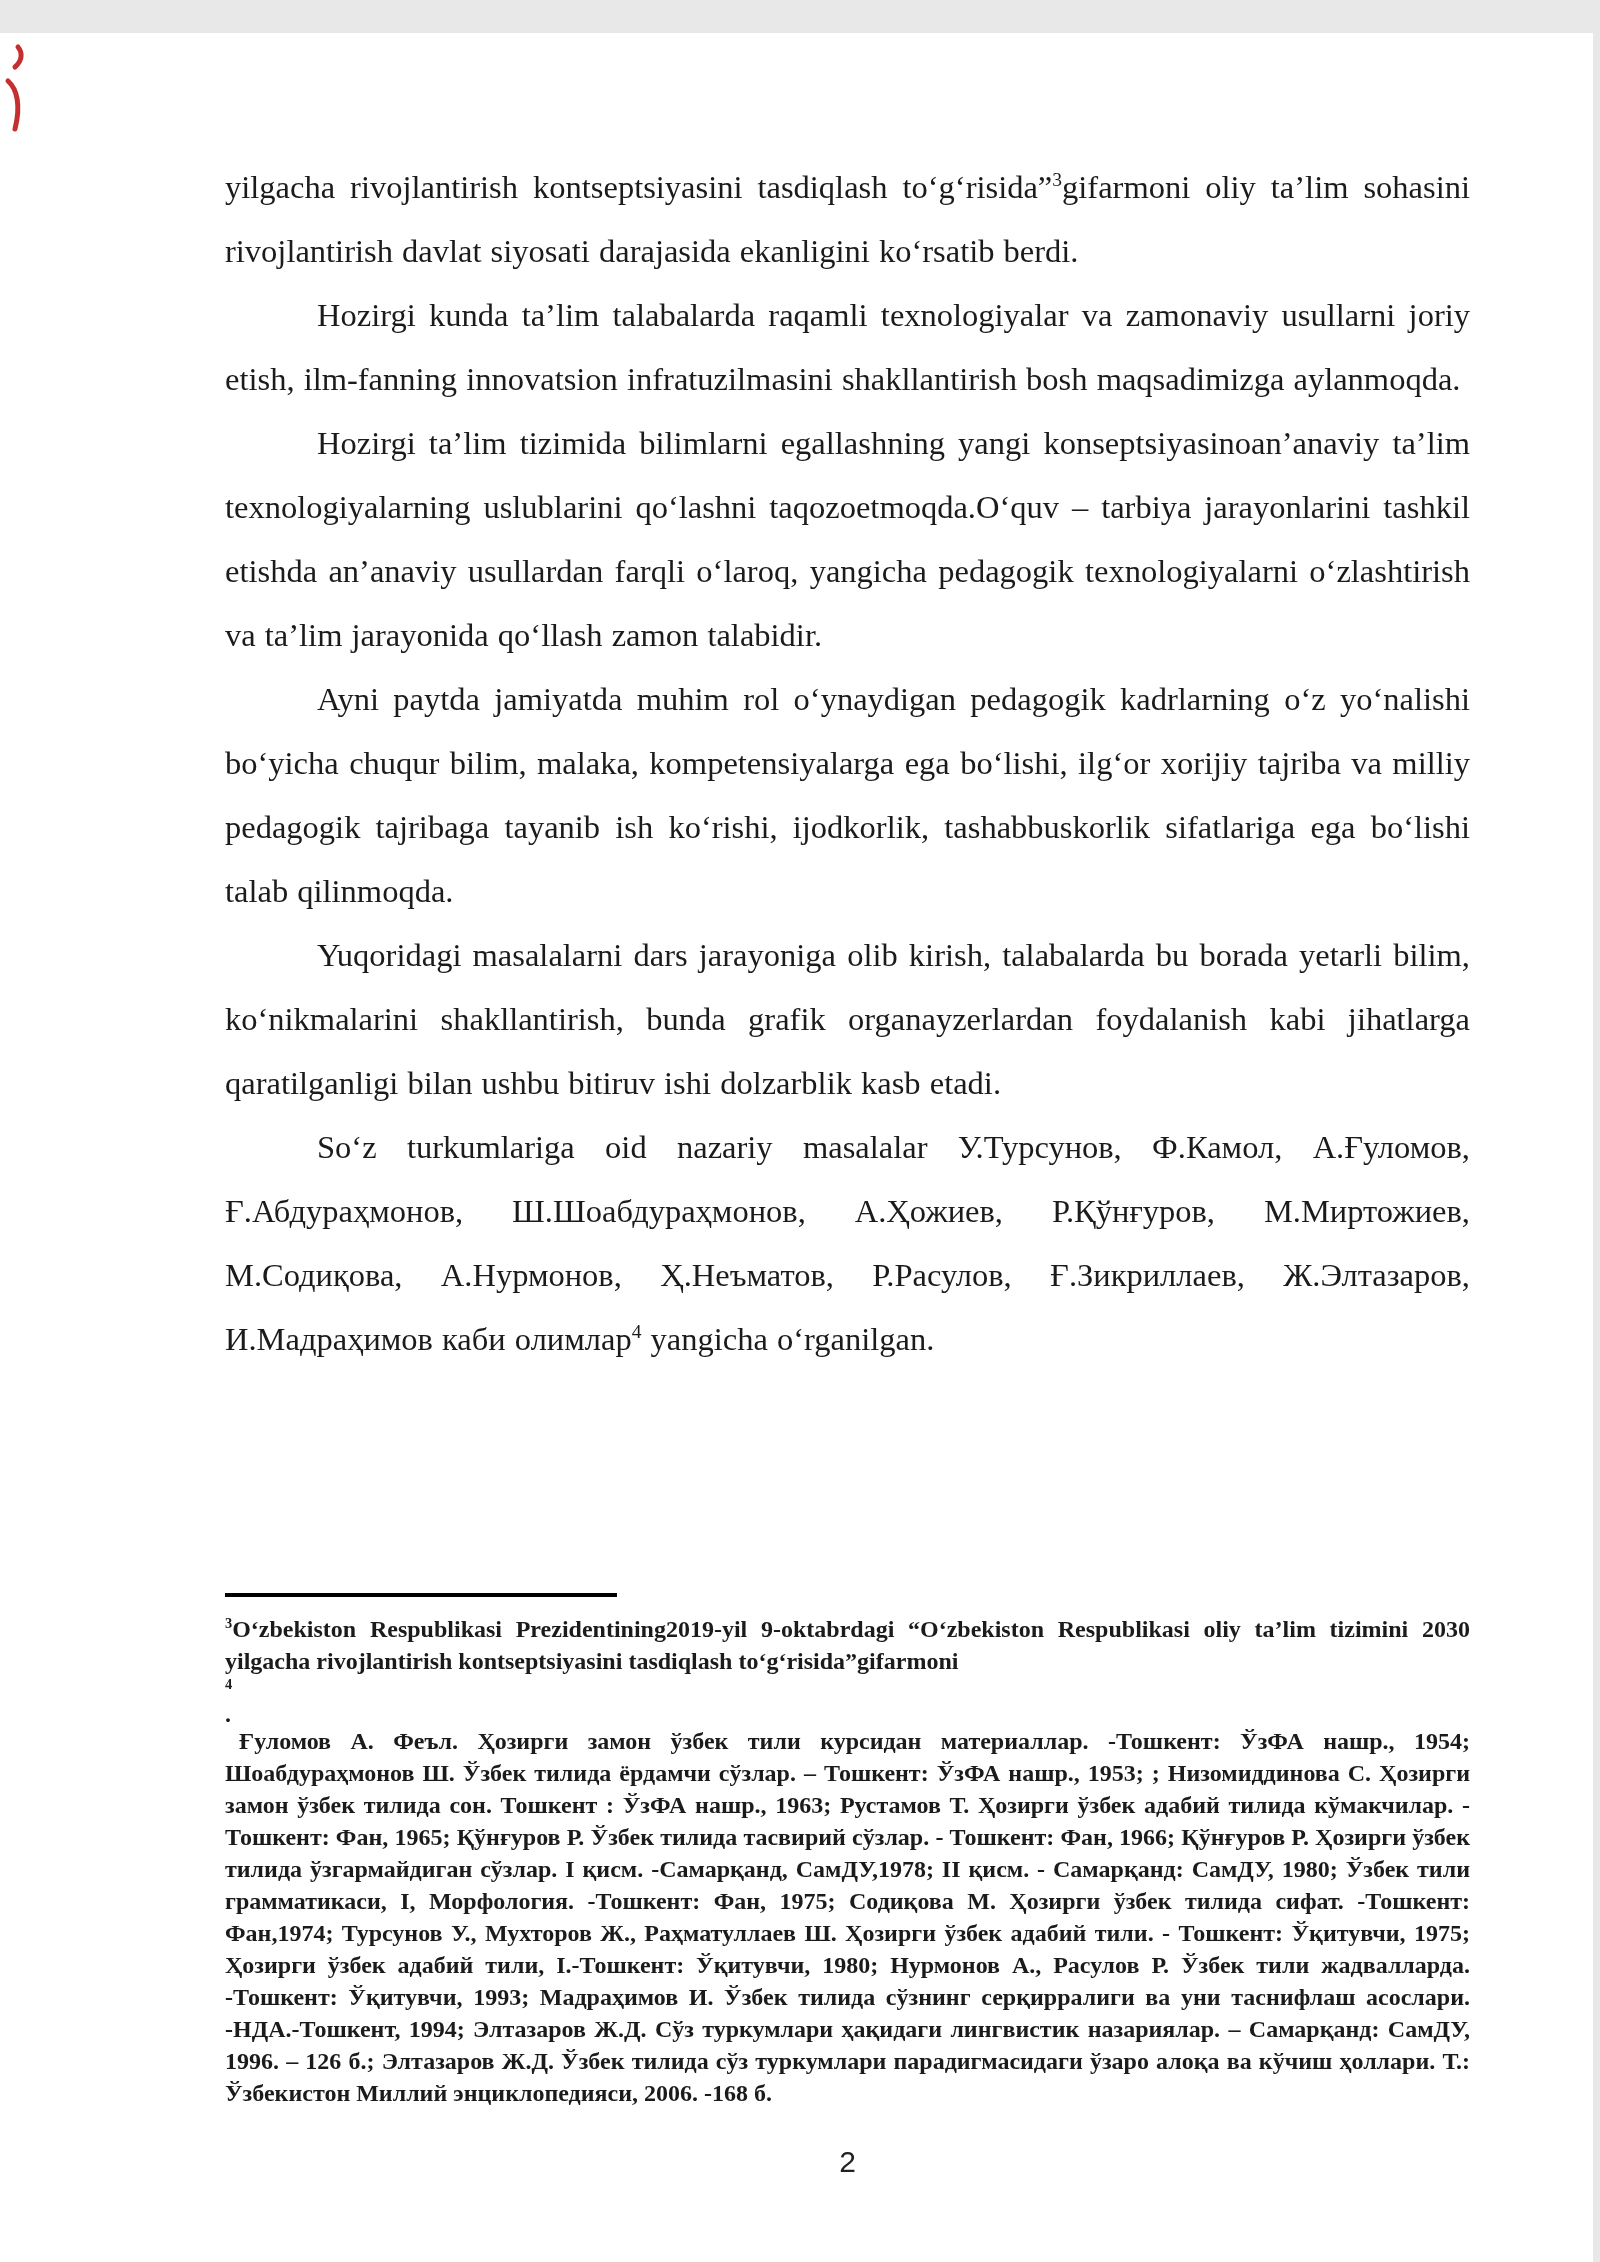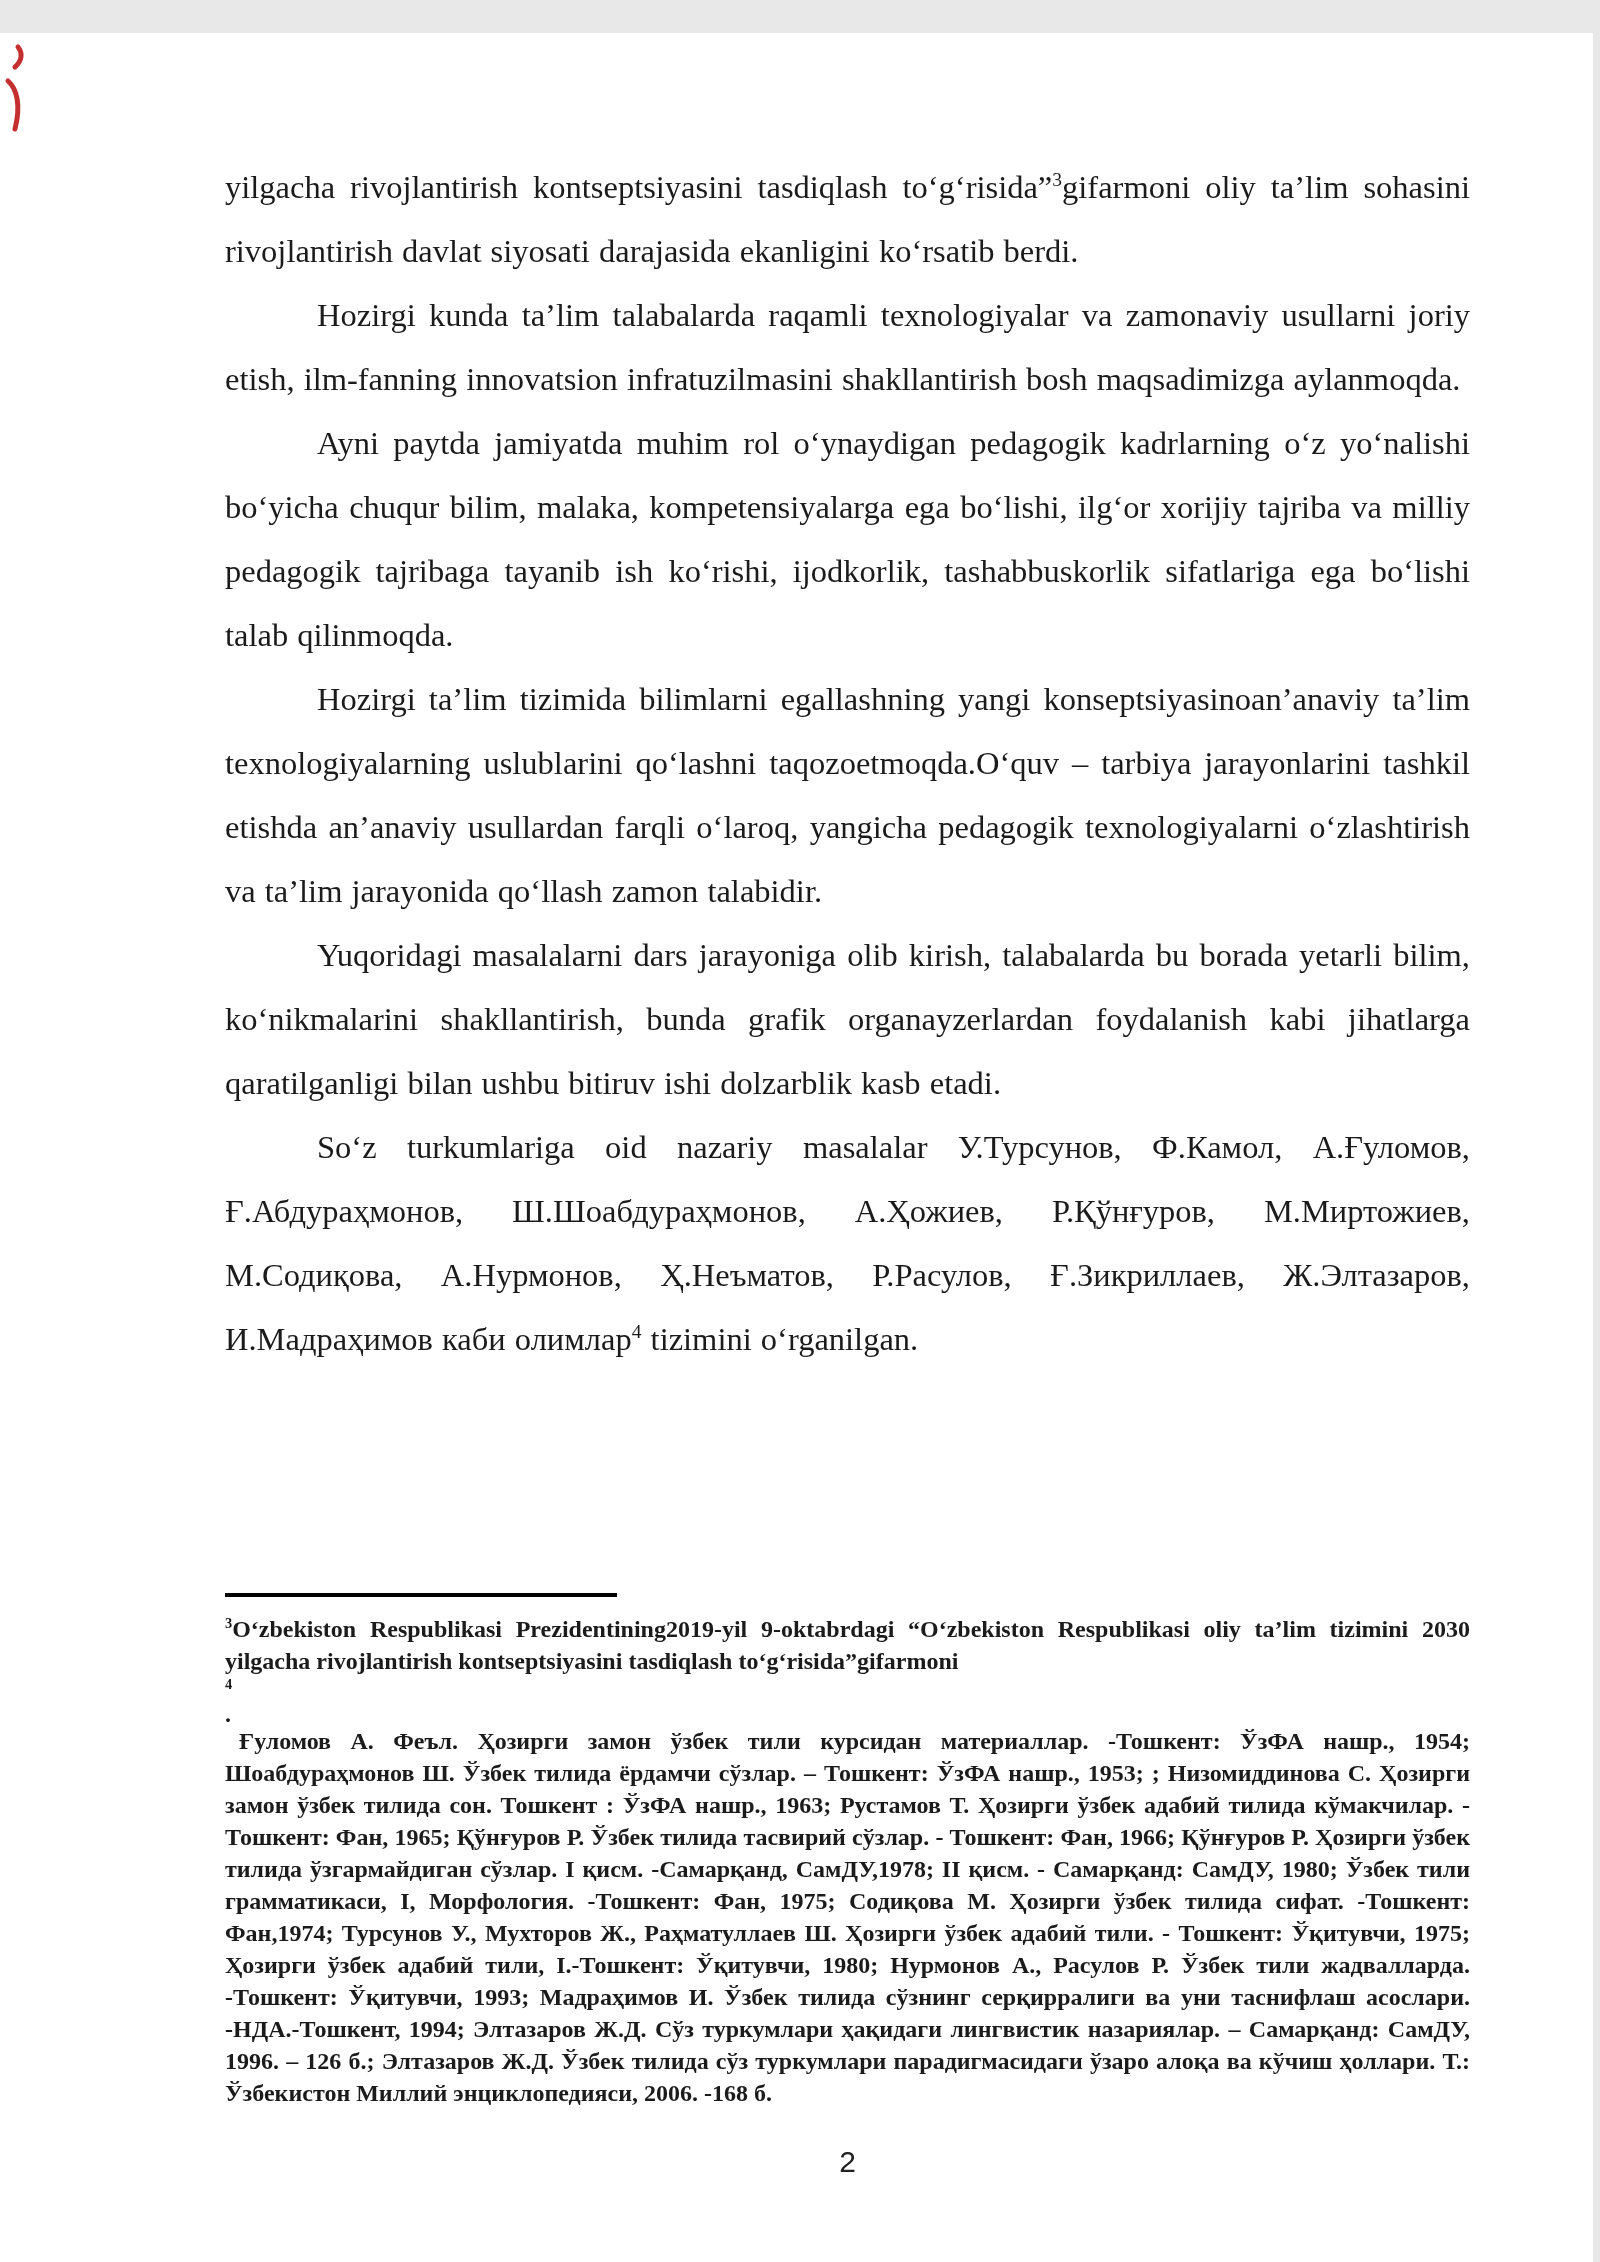--- a/index.html
+++ b/index.html
@@ -58,27 +58,27 @@
   <svg class="pen-marks" width="52" height="112" viewBox="0 0 52 112" fill="none">
     <path d="M16 8 C 21 14, 20 22, 13 28" stroke="#c43030" stroke-width="5" stroke-linecap="round" fill="none"></path>
     <path d="M6 42 C 15 50, 19 66, 13 90" stroke="#c43030" stroke-width="5" stroke-linecap="round" fill="none"></path>
   </svg>
 
   <div class="content">
     <p class="par noindent"><span>yilgacha rivojlantirish kontseptsiyasini tasdiqlash to‘g‘risida”</span><sup class="sup">3</sup><span>gifarmoni oliy ta’lim sohasini rivojlantirish davlat siyosati darajasida ekanligini ko‘rsatib berdi.</span></p>
 
     <p class="par"><span>Hozirgi kunda ta’lim talabalarda raqamli texnologiyalar va zamonaviy usullarni joriy etish, ilm-fanning innovatsion infratuzilmasini shakllantirish bosh maqsadimizga aylanmoqda.</span></p>
 
+    <p class="par"><span>Hozirgi ta’lim tizimida bilimlarni egallashning yangi konseptsiyasinoan’anaviy ta’lim texnologiyalarning uslublarini qo‘lashni taqozoetmoqda.O‘quv – tarbiya jarayonlarini tashkil etishda  an’anaviy usullardan farqli o‘laroq, yangicha pedagogik texnologiyalarni o‘zlashtirish va ta’lim jarayonida qo‘llash zamon talabidir.</span></p>
+
     <p class="par"><span>Ayni paytda jamiyatda muhim rol o‘ynaydigan pedagogik kadrlarning o‘z yo‘nalishi bo‘yicha chuqur bilim, malaka, kompetensiyalarga ega bo‘lishi, ilg‘or xorijiy tajriba va milliy pedagogik tajribaga tayanib ish ko‘rishi, ijodkorlik, tashabbuskorlik sifatlariga ega bo‘lishi talab qilinmoqda.</span></p>
-
-    <p class="par"><span>Hozirgi ta’lim tizimida bilimlarni egallashning yangi konseptsiyasinoan’anaviy ta’lim texnologiyalarning uslublarini qo‘lashni taqozoetmoqda.O‘quv – tarbiya jarayonlarini tashkil etishda  an’anaviy usullardan farqli o‘laroq, yangicha pedagogik texnologiyalarni o‘zlashtirish va ta’lim jarayonida qo‘llash zamon talabidir.</span></p>
 
     <p class="par"><span>Yuqoridagi  masalalarni dars jarayoniga olib kirish, talabalarda bu borada yetarli bilim, ko‘nikmalarini shakllantirish, bunda grafik organayzerlardan foydalanish kabi jihatlarga qaratilganligi bilan ushbu bitiruv ishi dolzarblik kasb etadi.</span></p>
 
-    <p class="par"><span>So‘z turkumlariga oid nazariy masalalar  У.Турсунов, Ф.Камол, А.Ғуломов, Ғ.Абдураҳмонов, Ш.Шоабдураҳмонов, А.Ҳожиев, Р.Қўнғуров, М.Миртожиев, М.Содиқова, А.Нурмонов, Ҳ.Неъматов, Р.Расулов, Ғ.Зикриллаев, Ж.Элтазаров, И.Мадраҳимов каби олимлар</span><sup class="sup">4</sup><span> tizimini o‘rganilgan.</span></p>
+    <p class="par"><span>So‘z turkumlariga oid nazariy masalalar  У.Турсунов, Ф.Камол, А.Ғуломов, Ғ.Абдураҳмонов, Ш.Шоабдураҳмонов, А.Ҳожиев, Р.Қўнғуров, М.Миртожиев, М.Содиқова, А.Нурмонов, Ҳ.Неъматов, Р.Расулов, Ғ.Зикриллаев, Ж.Элтазаров, И.Мадраҳимов каби олимлар</span><sup class="sup">4</sup><span> yangicha o‘rganilgan.</span></p>
   </div>
 
   <div class="footnotes">
     <div class="fn-sep"></div>
 
     <p class="fn"><sup class="sup">3</sup><span>O‘zbekiston Respublikasi Prezidentining2019-yil 9-oktabrdagi “O‘zbekiston Respublikasi oliy ta’lim tizimini 2030 yilgacha rivojlantirish kontseptsiyasini tasdiqlash to‘g‘risida”gifarmoni</span></p>
 
     <p class="fn fn-marker-line"><sup class="sup">4</sup></p>
     <p class="fn fn-dot-line"><span>.</span></p>
 

